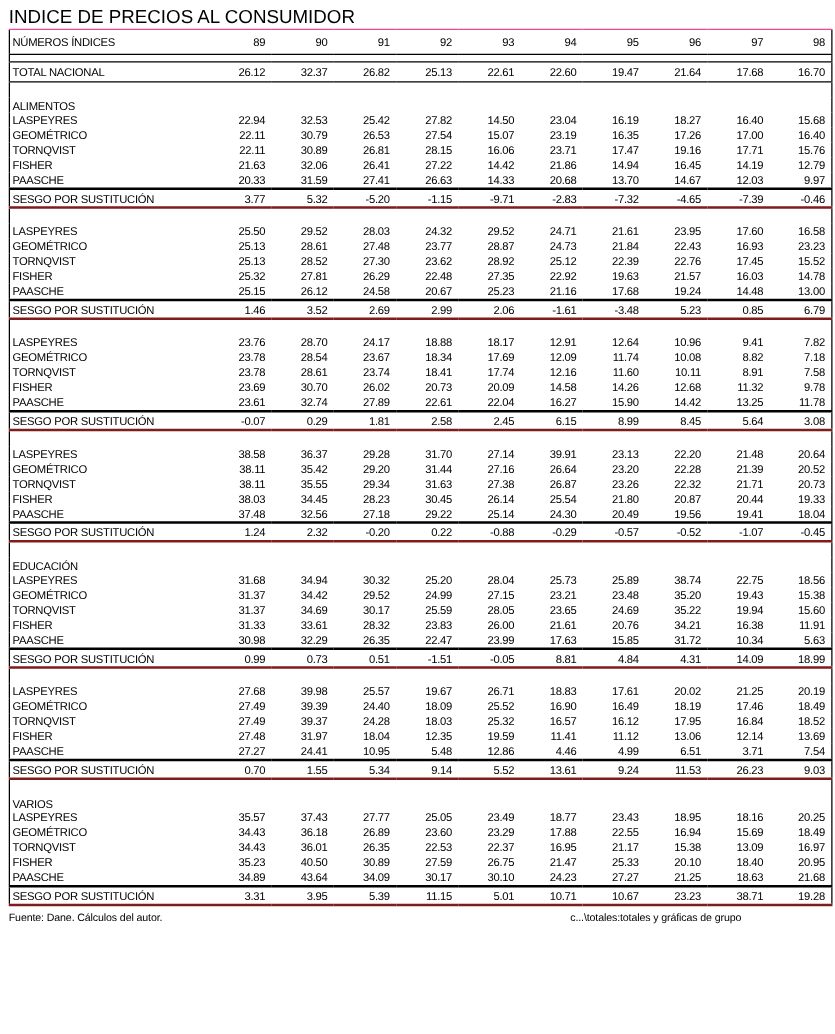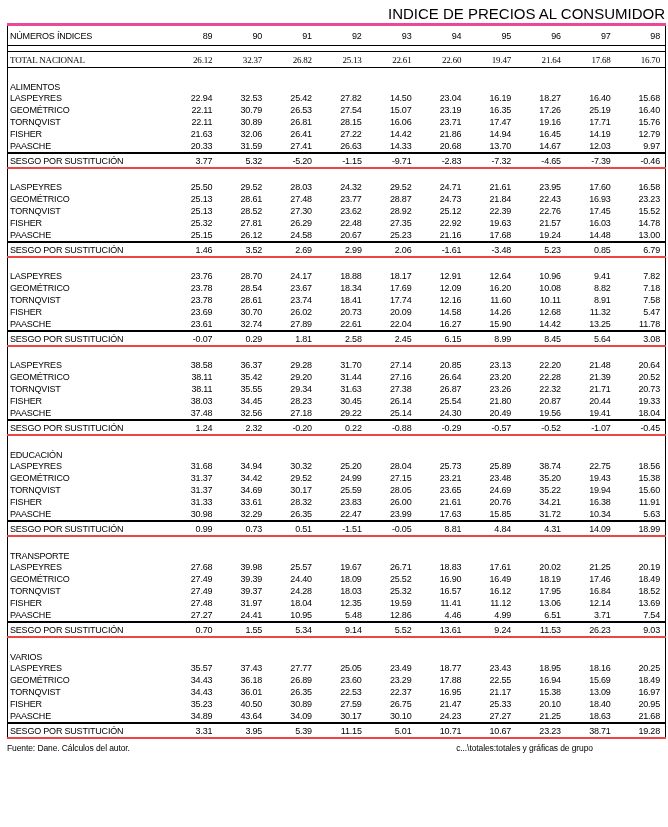--- a/index.html
+++ b/index.html
@@ -3,41 +3,41 @@
 <meta charset="utf-8">
 <style>
   html,body{margin:0;padding:0;background:#fff;}
   body{
     width:668px;height:827px;overflow:hidden;
     font-family:"Liberation Sans", sans-serif;color:#000;
     -webkit-font-smoothing:antialiased;
   }
   .page{padding:5px 3px 0 7px;}
   .t1{font-size:12px;line-height:14px;}
-  .t2{font-size:15px;line-height:18px;text-align:right;}
+  .t2{font-size:15px;line-height:18px;}
   .t3{font-size:14px;line-height:17px;margin-bottom:2px;}
   table.ipc{
     width:658px;border-collapse:collapse;table-layout:fixed;
     font-size:9px;letter-spacing:-0.2px;
     border-left:1px solid #000;border-right:1px solid #000;
   }
   col.c-label{width:160px;}
   col.c-year{width:49.8px;}
   th,td{padding:0 2px;font-weight:normal;overflow:hidden;white-space:nowrap;}
   thead th{height:19px;vertical-align:middle;}
-  thead tr{border-top:3px solid #ec4899;border-bottom:1px solid #000;margin-top:44px;}
+  thead tr{border-top:1px solid #ec4899;border-bottom:1px solid #000;margin-top:44px;}
   .lbl{text-align:left;padding-left:2px;}
   .num{text-align:right;padding-right:5px;}
   tr.gap td{height:12px;}
   tr.gap-sm td{height:5px;}
-  tr.total-row{border-top:1px solid #000;border-bottom:1px solid #000;font-family:Liberation Serif, serif;}
+  tr.total-row{border-top:1px solid #000;border-bottom:1px solid #000;}
   tr.total-row td{height:15px;vertical-align:middle;}
   tr.section-name td{height:12px;vertical-align:bottom;}
   tr.data-row td{height:12px;vertical-align:middle;}
-  tr.sesgo-row{border-top:2px solid #000;border-bottom:2px solid #ef4444;}
+  tr.sesgo-row{border-top:2px solid #000;border-bottom:2px solid #7f1d1d;}
   tr.sesgo-row td{height:13px;vertical-align:middle;}
   .footer{
     width:658px;display:flex;justify-content:space-between;
     font-size:8.5px;margin-top:4px;letter-spacing:-0.1px;
   }
   .footer .path{padding-right:72px;}
 </style>
 </head>
 <body>
 
@@ -142,21 +142,21 @@
         <tr class="data-row">
           <td class="lbl">GEOMÉTRICO</td>
           <td class="num">22.11</td>
           <td class="num">30.79</td>
           <td class="num">26.53</td>
           <td class="num">27.54</td>
           <td class="num">15.07</td>
           <td class="num">23.19</td>
           <td class="num">16.35</td>
           <td class="num">17.26</td>
-          <td class="num">25.19</td>
+          <td class="num">17.00</td>
           <td class="num">16.40</td>
         </tr>
         <tr class="data-row">
           <td class="lbl">TORNQVIST</td>
           <td class="num">22.11</td>
           <td class="num">30.89</td>
           <td class="num">26.81</td>
           <td class="num">28.15</td>
           <td class="num">16.06</td>
           <td class="num">23.71</td>
@@ -322,21 +322,21 @@
           <td class="num">7.82</td>
         </tr>
         <tr class="data-row">
           <td class="lbl">GEOMÉTRICO</td>
           <td class="num">23.78</td>
           <td class="num">28.54</td>
           <td class="num">23.67</td>
           <td class="num">18.34</td>
           <td class="num">17.69</td>
           <td class="num">12.09</td>
-          <td class="num">16.20</td>
+          <td class="num">11.74</td>
           <td class="num">10.08</td>
           <td class="num">8.82</td>
           <td class="num">7.18</td>
         </tr>
         <tr class="data-row">
           <td class="lbl">TORNQVIST</td>
           <td class="num">23.78</td>
           <td class="num">28.61</td>
           <td class="num">23.74</td>
           <td class="num">18.41</td>
@@ -351,21 +351,21 @@
           <td class="lbl">FISHER</td>
           <td class="num">23.69</td>
           <td class="num">30.70</td>
           <td class="num">26.02</td>
           <td class="num">20.73</td>
           <td class="num">20.09</td>
           <td class="num">14.58</td>
           <td class="num">14.26</td>
           <td class="num">12.68</td>
           <td class="num">11.32</td>
-          <td class="num">5.47</td>
+          <td class="num">9.78</td>
         </tr>
         <tr class="data-row">
           <td class="lbl">PAASCHE</td>
           <td class="num">23.61</td>
           <td class="num">32.74</td>
           <td class="num">27.89</td>
           <td class="num">22.61</td>
           <td class="num">22.04</td>
           <td class="num">16.27</td>
           <td class="num">15.90</td>
@@ -399,21 +399,21 @@
           <td class="num"></td>
           <td class="num"></td>
         </tr>
         <tr class="data-row">
           <td class="lbl">LASPEYRES</td>
           <td class="num">38.58</td>
           <td class="num">36.37</td>
           <td class="num">29.28</td>
           <td class="num">31.70</td>
           <td class="num">27.14</td>
-          <td class="num">20.85</td>
+          <td class="num">39.91</td>
           <td class="num">23.13</td>
           <td class="num">22.20</td>
           <td class="num">21.48</td>
           <td class="num">20.64</td>
         </tr>
         <tr class="data-row">
           <td class="lbl">GEOMÉTRICO</td>
           <td class="num">38.11</td>
           <td class="num">35.42</td>
           <td class="num">29.20</td>
@@ -587,33 +587,20 @@
           <td class="num"></td>
           <td class="num"></td>
           <td class="num"></td>
           <td class="num"></td>
           <td class="num"></td>
           <td class="num"></td>
           <td class="num"></td>
           <td class="num"></td>
           <td class="num"></td>
         </tr>
-        <tr class="section-name">
-          <td class="lbl">TRANSPORTE</td>
-          <td class="num"></td>
-          <td class="num"></td>
-          <td class="num"></td>
-          <td class="num"></td>
-          <td class="num"></td>
-          <td class="num"></td>
-          <td class="num"></td>
-          <td class="num"></td>
-          <td class="num"></td>
-          <td class="num"></td>
-        </tr>
         <tr class="data-row">
           <td class="lbl">LASPEYRES</td>
           <td class="num">27.68</td>
           <td class="num">39.98</td>
           <td class="num">25.57</td>
           <td class="num">19.67</td>
           <td class="num">26.71</td>
           <td class="num">18.83</td>
           <td class="num">17.61</td>
           <td class="num">20.02</td>

